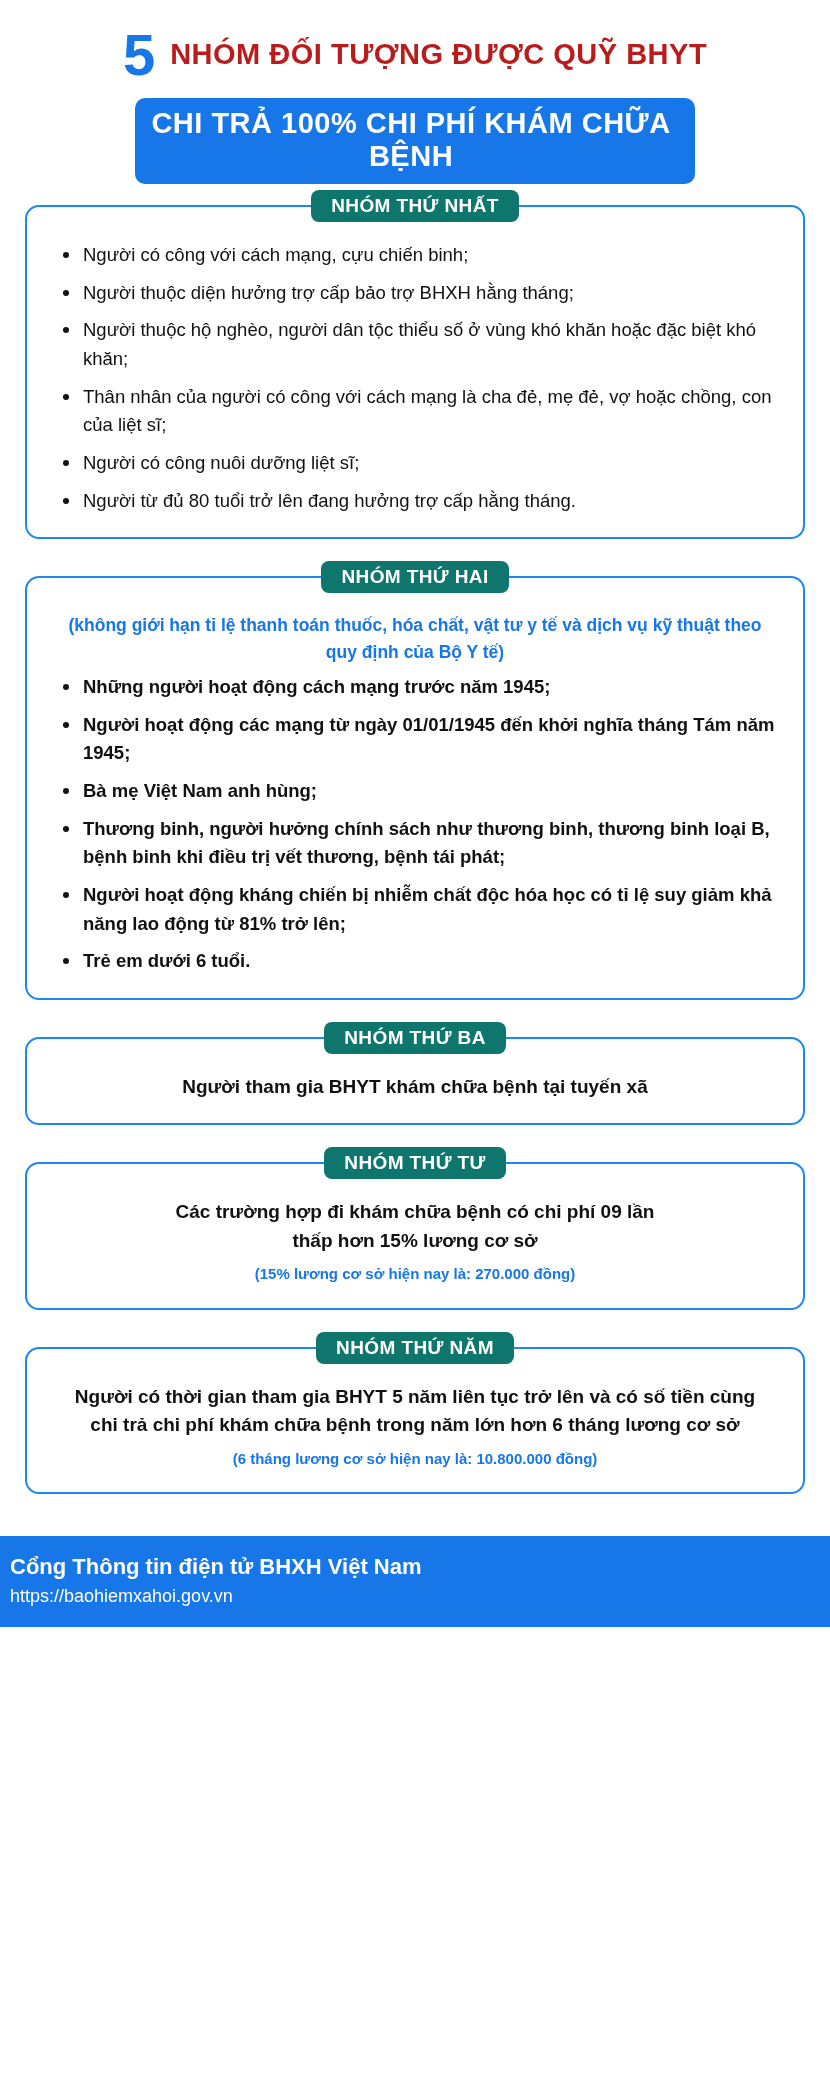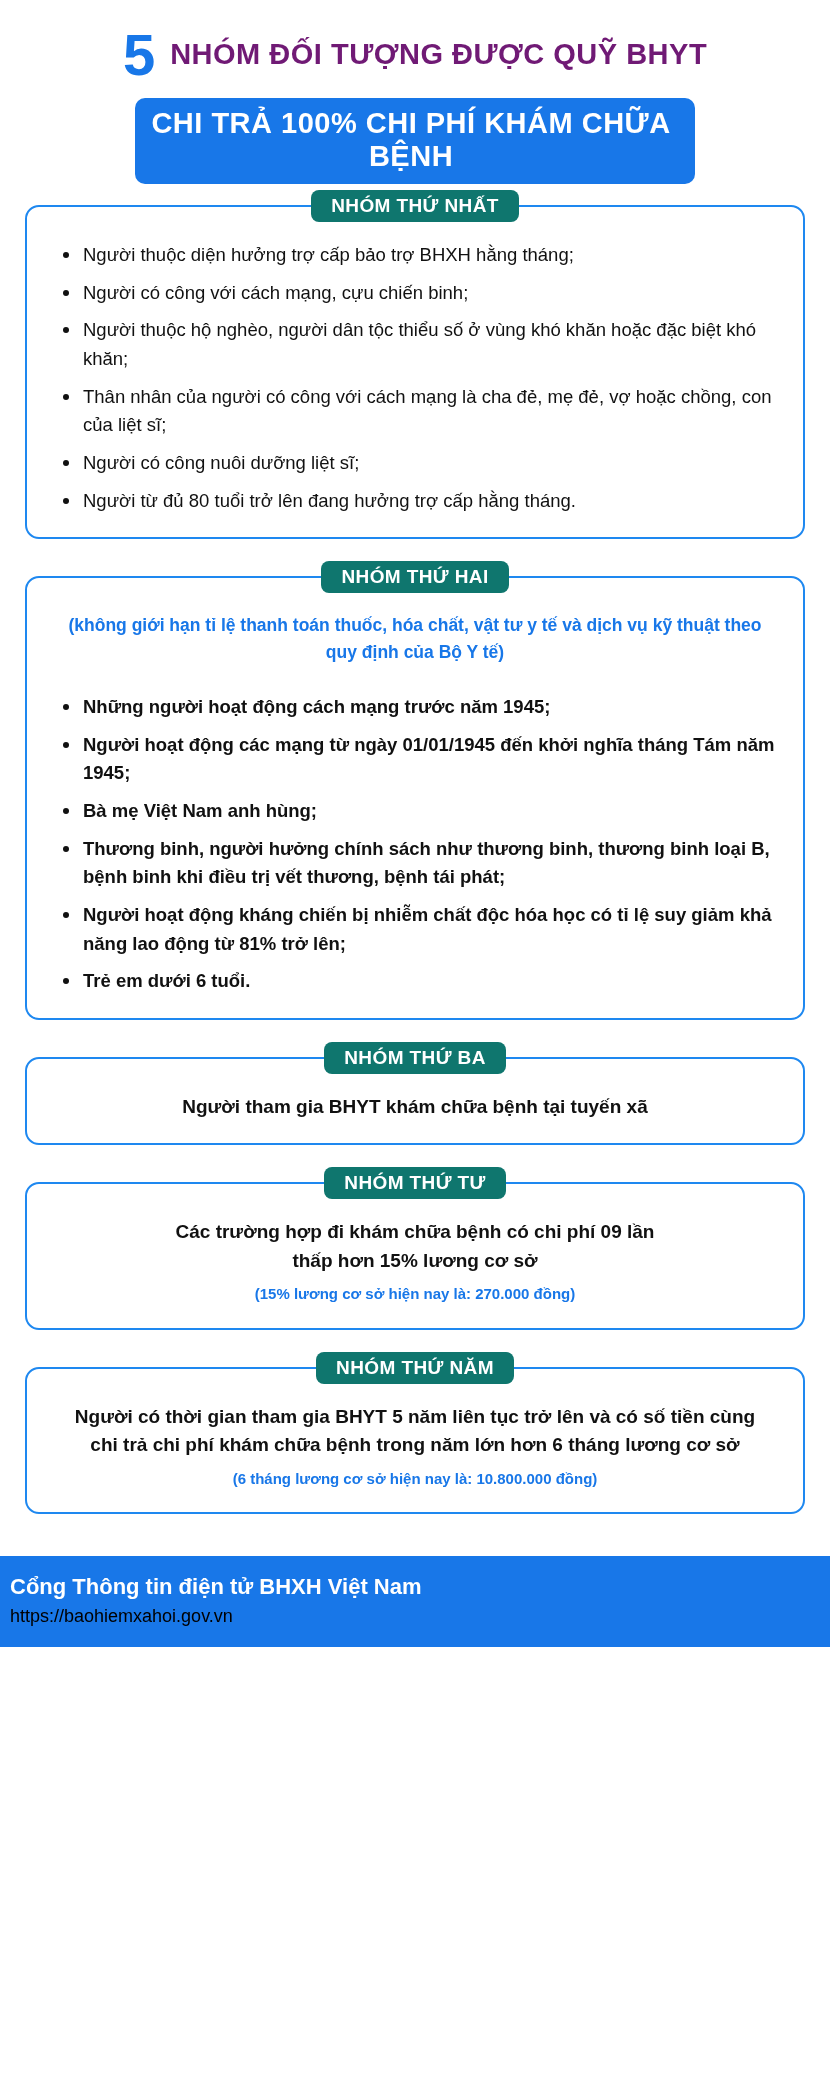--- a/index.html
+++ b/index.html
@@ -33,21 +33,21 @@
   .big-number {
     font-size: 58px;
     font-weight: bold;
     color: #1877e8;
     line-height: 1;
     letter-spacing: -1px;
   }
   .title-text {
     font-size: 29px;
     font-weight: bold;
-    color: #701a75;
+    color: #b91c1c;
     letter-spacing: 0.5px;
     line-height: 1.1;
   }
   .title-banner {
     background: #1877e8;
     color: #ffffff;
     font-size: 29px;
     font-weight: bold;
     letter-spacing: 0.5px;
     border-radius: 10px;
@@ -119,21 +119,21 @@
   }
   ul.items li:last-child { margin-bottom: 0; }
   ul.items.bold li { font-weight: bold; }
 
   .note {
     color: #1877e8;
     font-size: 17.5px;
     font-weight: bold;
     text-align: center;
     line-height: 1.5;
-    margin-bottom: 28px;
+    margin-bottom: 8px;
   }
   .note-sub {
     color: #1877e8;
     font-size: 15px;
     font-weight: bold;
     text-align: center;
     line-height: 1.5;
     margin-top: 8px;
   }
   .plain-line {
@@ -153,21 +153,21 @@
     margin-top: 42px;
   }
   .footer-title {
     font-size: 22px;
     font-weight: bold;
     margin-bottom: 6px;
   }
   .footer-url {
     font-size: 18px;
     font-weight: normal;
-    color: #000000;
+    color: #ffffff;
   }
 </style>
 </head>
 <body>
 
 <div class="page">
 
   <div class="header">
     <div class="title-line1">
       <span class="big-number">5</span>
@@ -175,22 +175,22 @@
     </div>
     <div class="title-banner">CHI TRẢ 100% CHI PHÍ KHÁM CHỮA BỆNH</div>
   </div>
 
   <div class="group">
     <div class="group-label-row">
       <span class="group-label">NHÓM THỨ NHẤT</span>
     </div>
     <div class="group-box">
       <ul class="items">
+        <li>Người có công với cách mạng, cựu chiến binh;</li>
         <li>Người thuộc diện hưởng trợ cấp bảo trợ BHXH hằng tháng;</li>
-        <li>Người có công với cách mạng, cựu chiến binh;</li>
         <li>Người thuộc hộ nghèo, người dân tộc thiểu số ở vùng khó khăn hoặc đặc biệt khó khăn;</li>
         <li>Thân nhân của người có công với cách mạng là cha đẻ, mẹ đẻ, vợ hoặc chồng, con của liệt sĩ;</li>
         <li>Người có công nuôi dưỡng liệt sĩ;</li>
         <li>Người từ đủ 80 tuổi trở lên đang hưởng trợ cấp hằng tháng.</li>
       </ul>
     </div>
   </div>
 
   <div class="group">
     <div class="group-label-row">

